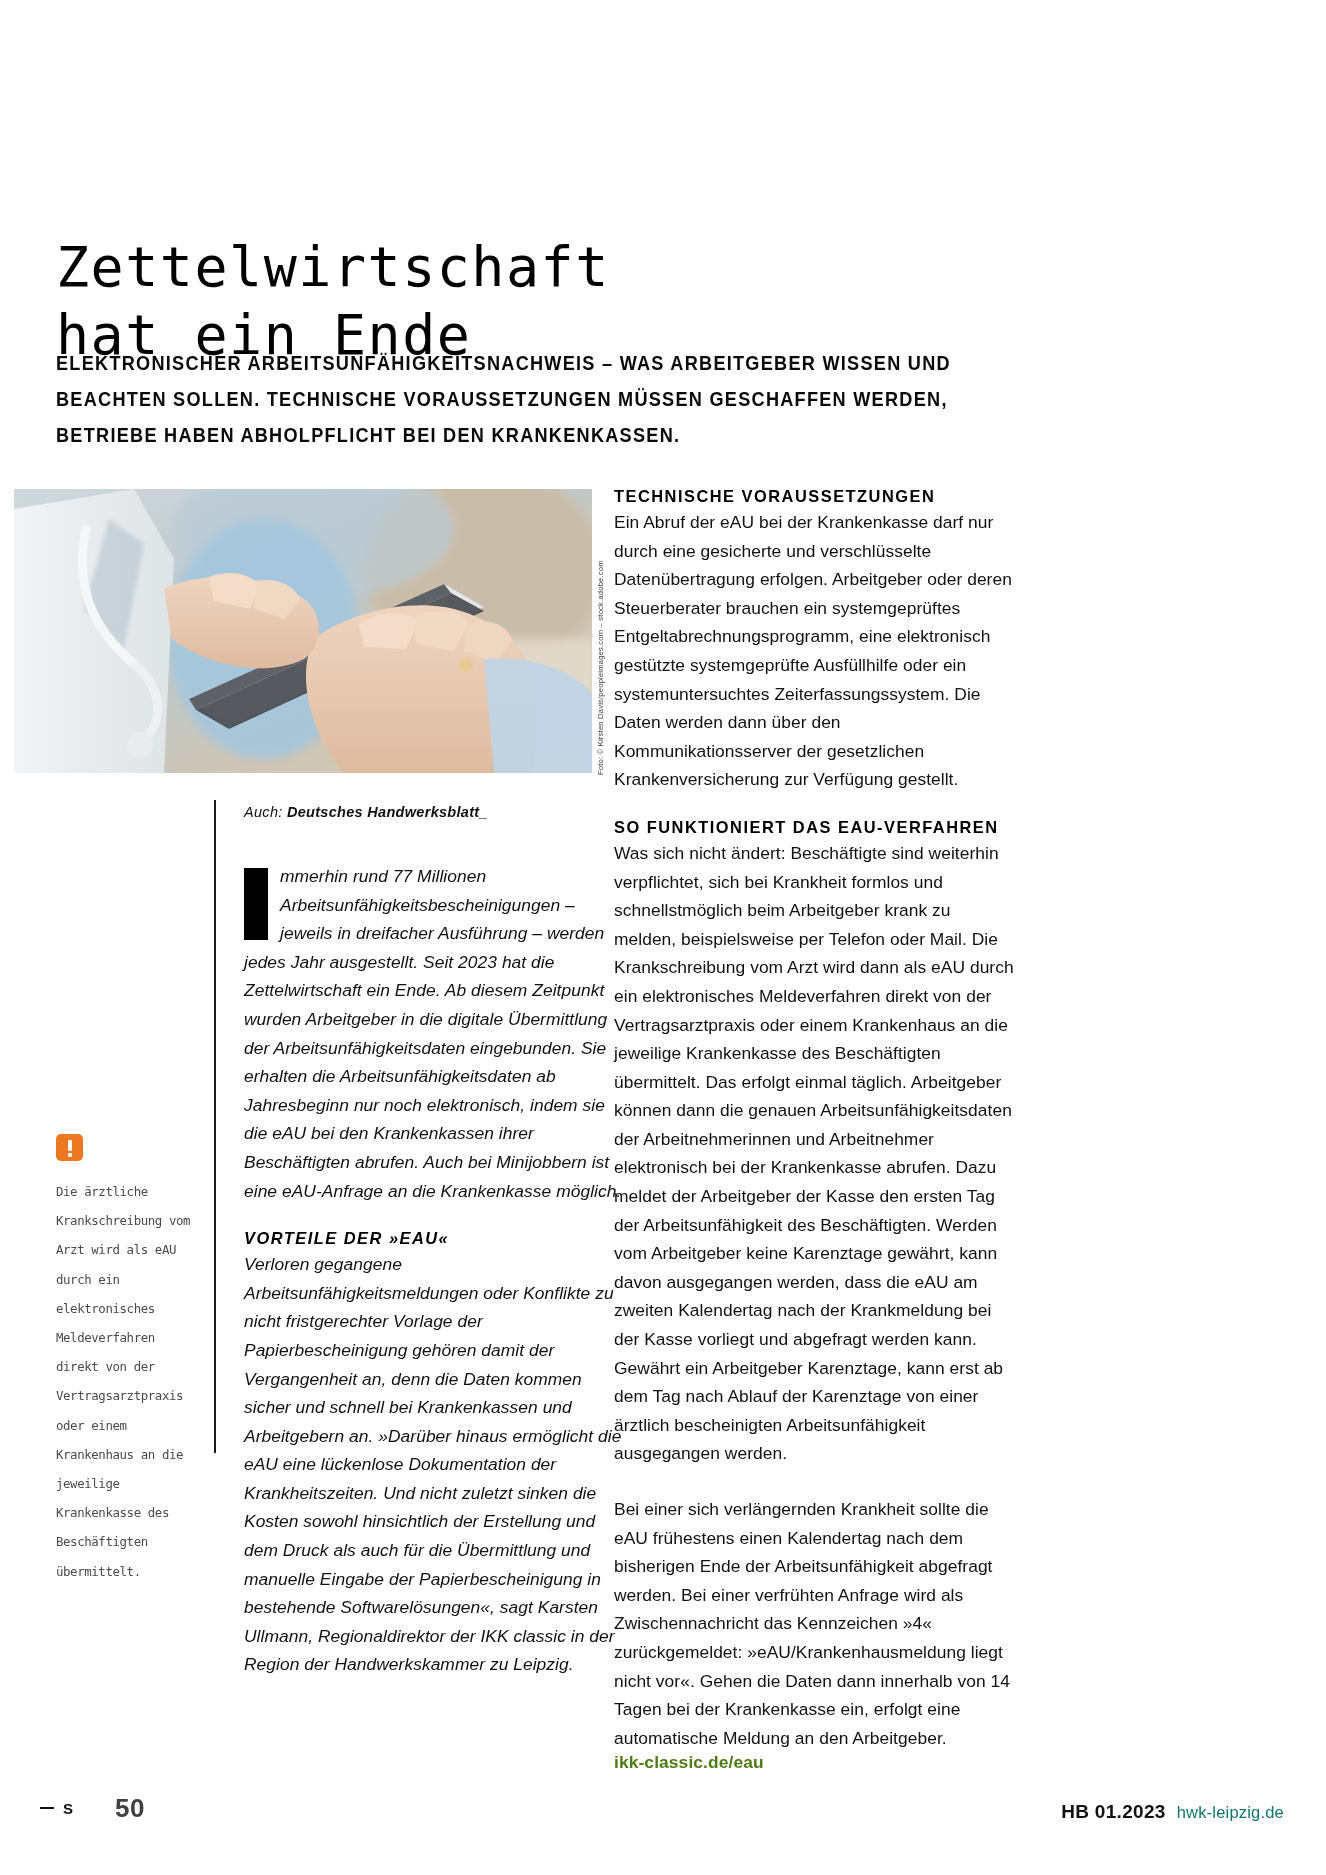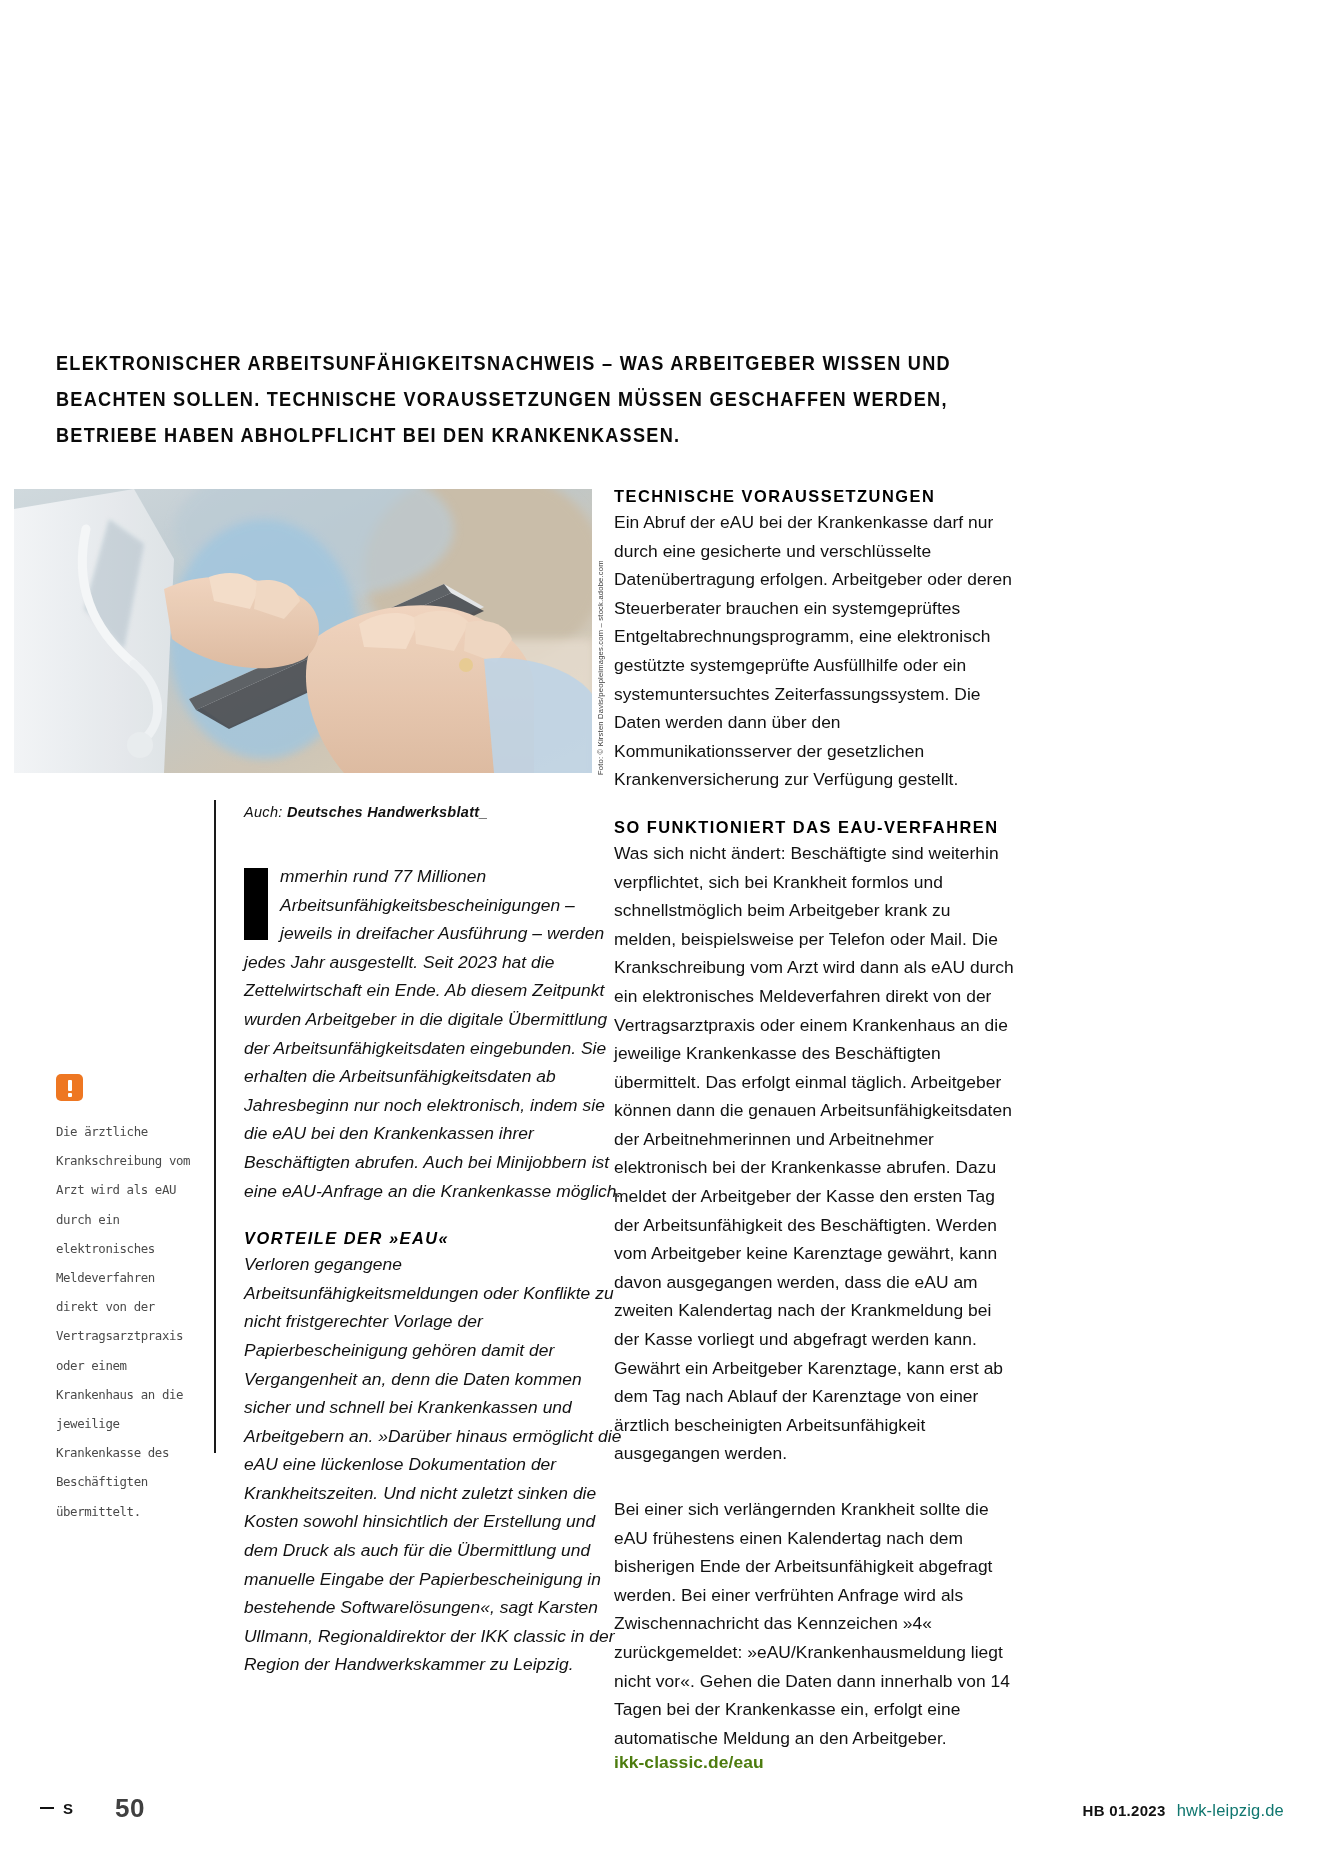--- a/index.html
+++ b/index.html
@@ -131,21 +131,21 @@
     color: #000000;
     margin: 24px 0 2px 0;
   }
   .para { margin: 0 0 0 0; }
   .para + .para { margin-top: 27px; }
 
   
   .note {
     position: absolute;
     left: 56px;
-    top: 1074px;
+    top: 1134px;
     width: 140px;
   }
   .note-icon {
     width: 27px;
     height: 27px;
     border-radius: 5px;
     background: #ee7722;
     position: relative;
     margin-bottom: 16px;
   }
@@ -235,38 +235,42 @@
   .footer-right {
     position: absolute;
     right: 42px;
     top: 1801px;
     display: flex;
     align-items: baseline;
     gap: 11px;
   }
   .footer-issue {
     font-family: "Liberation Sans Narrow", "Liberation Sans", sans-serif;
-    font-size: 15px;
+    font-size: 19px;
     font-weight: 700;
     letter-spacing: 0.3px;
     color: #111111;
   }
   .footer-url {
     font-family: Liberation Sans, sans-serif;
     font-size: 16.5px;
     font-weight: 400;
     letter-spacing: 0.2px;
     color: #0f766e;
   }
 </style>
 </head>
 <body>
 
 <div class="page">
 
+  <h1 class="headline">
+    <span class="headline-line">Zettelwirtschaft</span>
+    <span class="headline-line">hat ein Ende</span>
+  </h1>
 
   <div class="deck">
     <span class="deck-line">ELEKTRONISCHER ARBEITSUNFÄHIGKEITSNACHWEIS – WAS ARBEITGEBER WISSEN UND</span>
     <span class="deck-line">BEACHTEN SOLLEN. TECHNISCHE VORAUSSETZUNGEN MÜSSEN GESCHAFFEN WERDEN,</span>
     <span class="deck-line">BETRIEBE HABEN ABHOLPFLICHT BEI DEN KRANKENKASSEN.</span>
   </div>
 
   <div class="photo">
     <svg viewBox="0 0 578 284" preserveAspectRatio="none">
       <defs>

